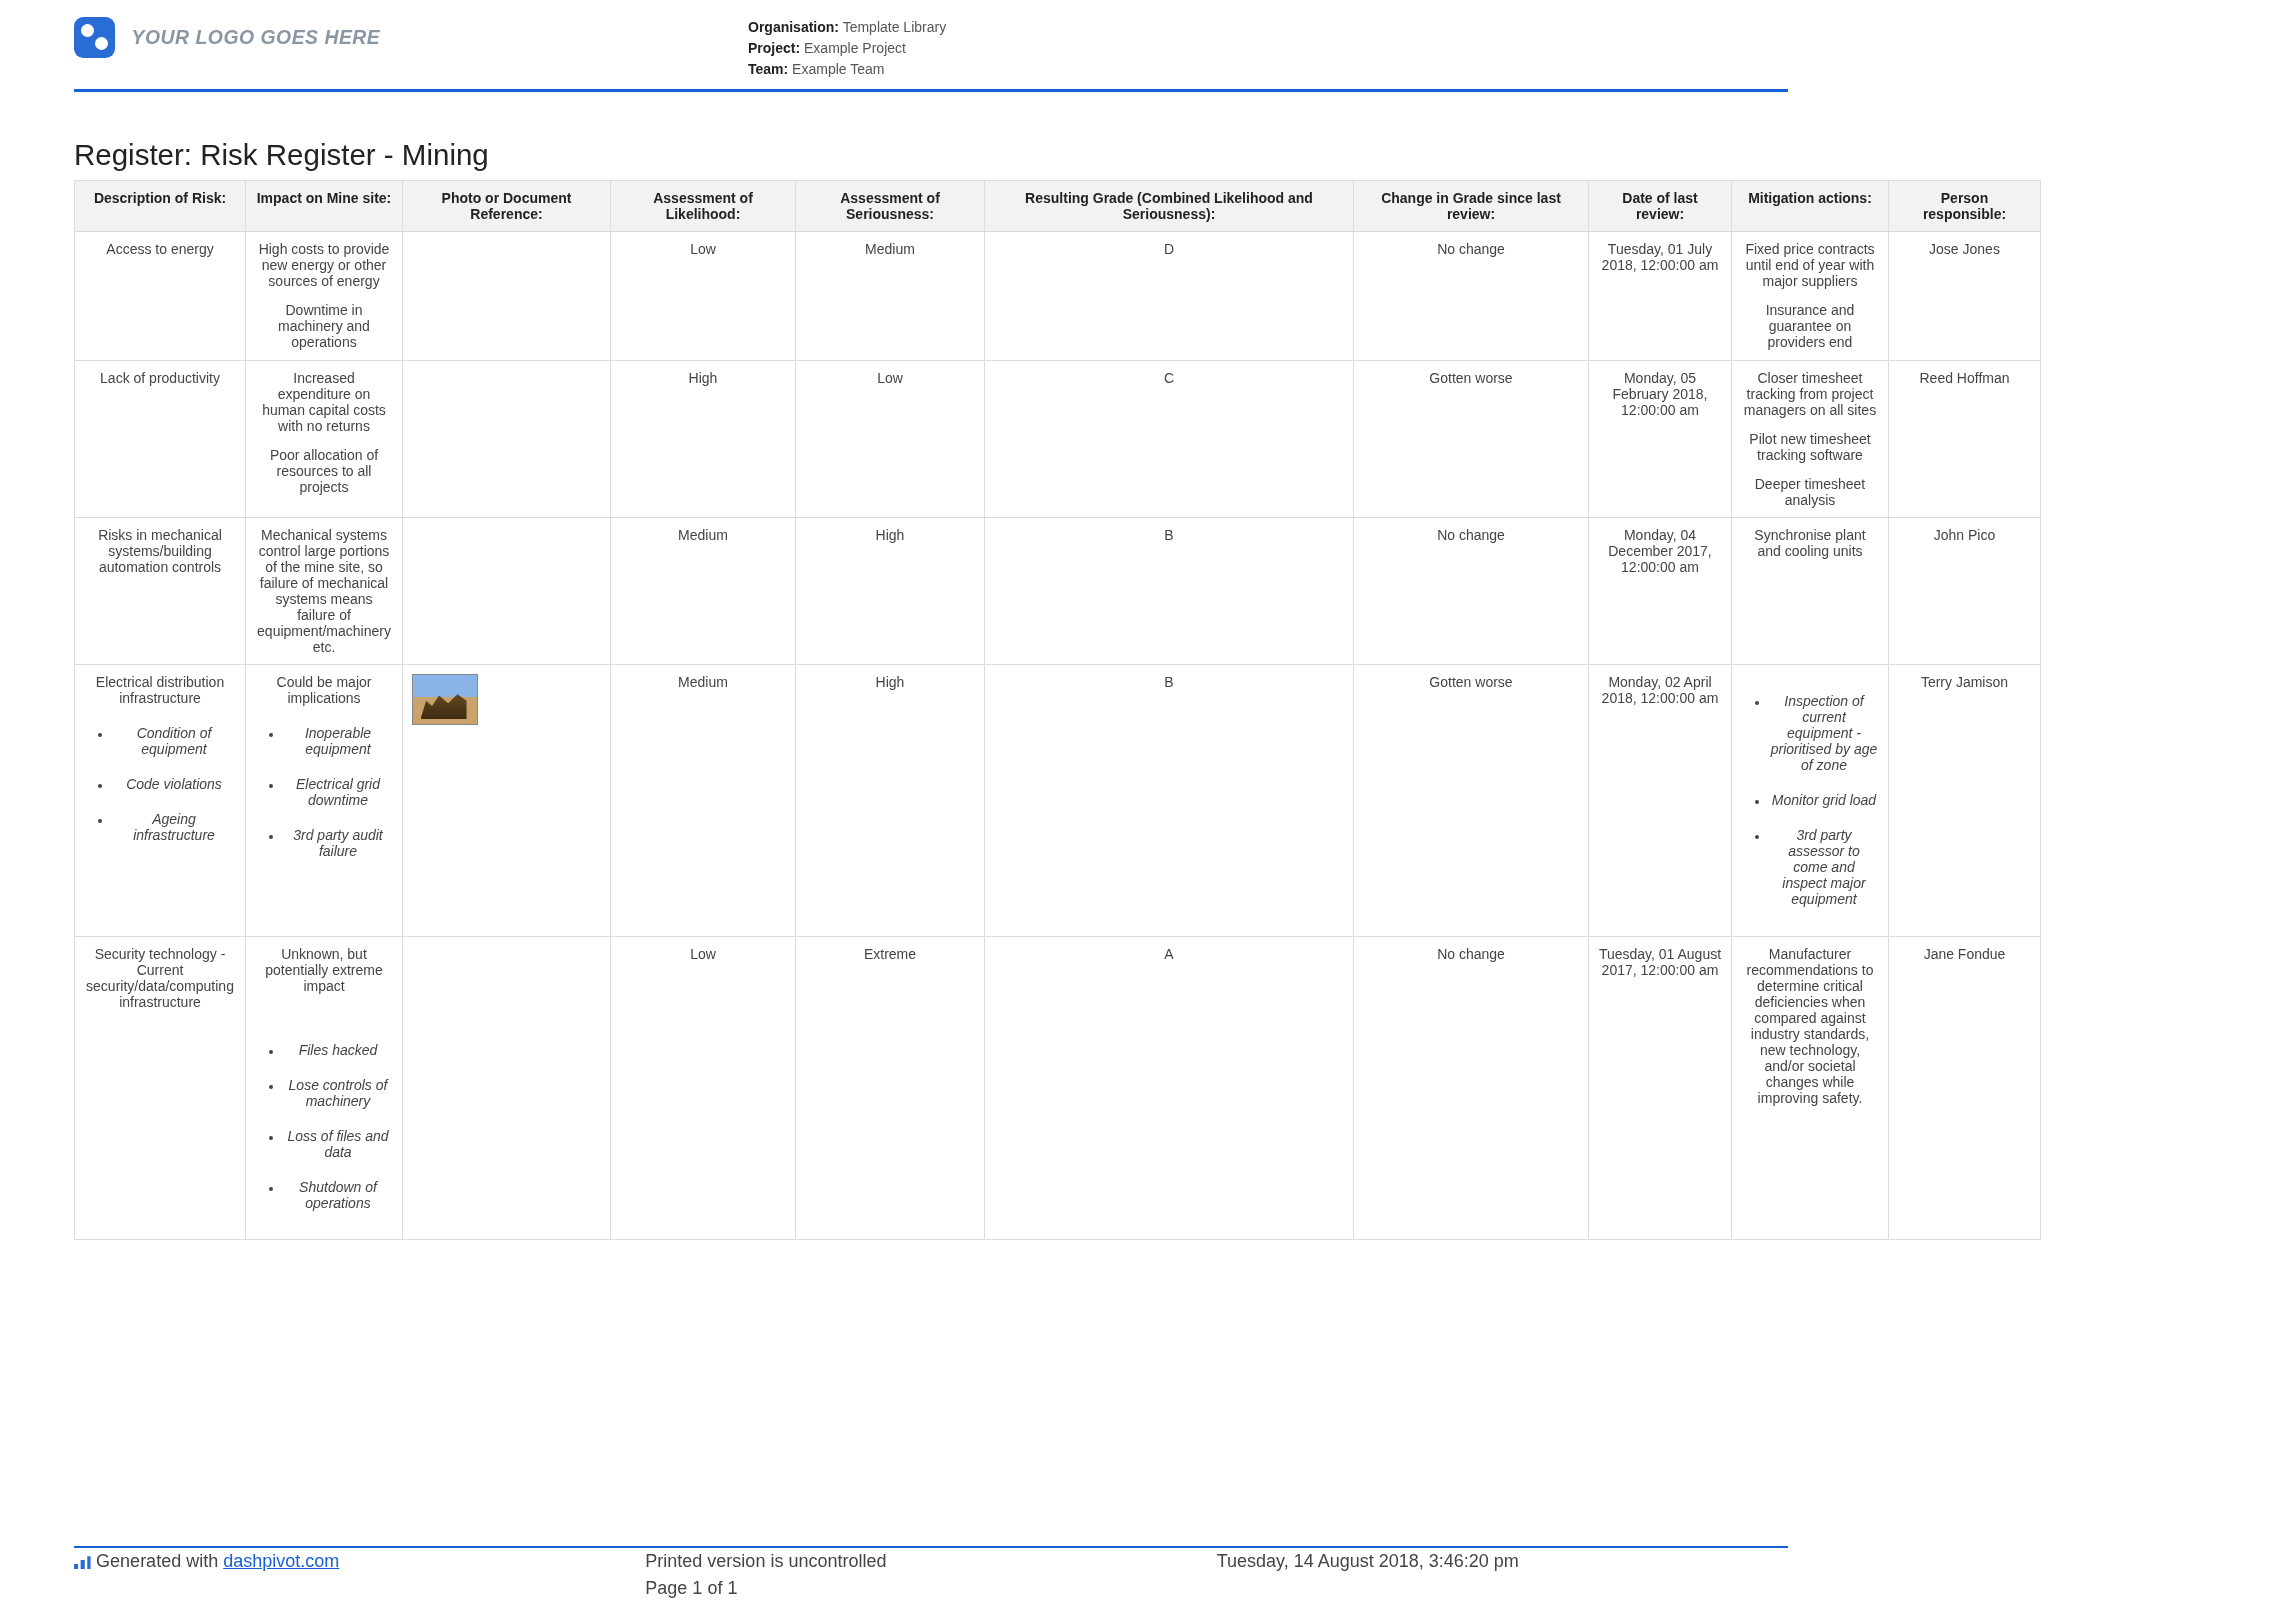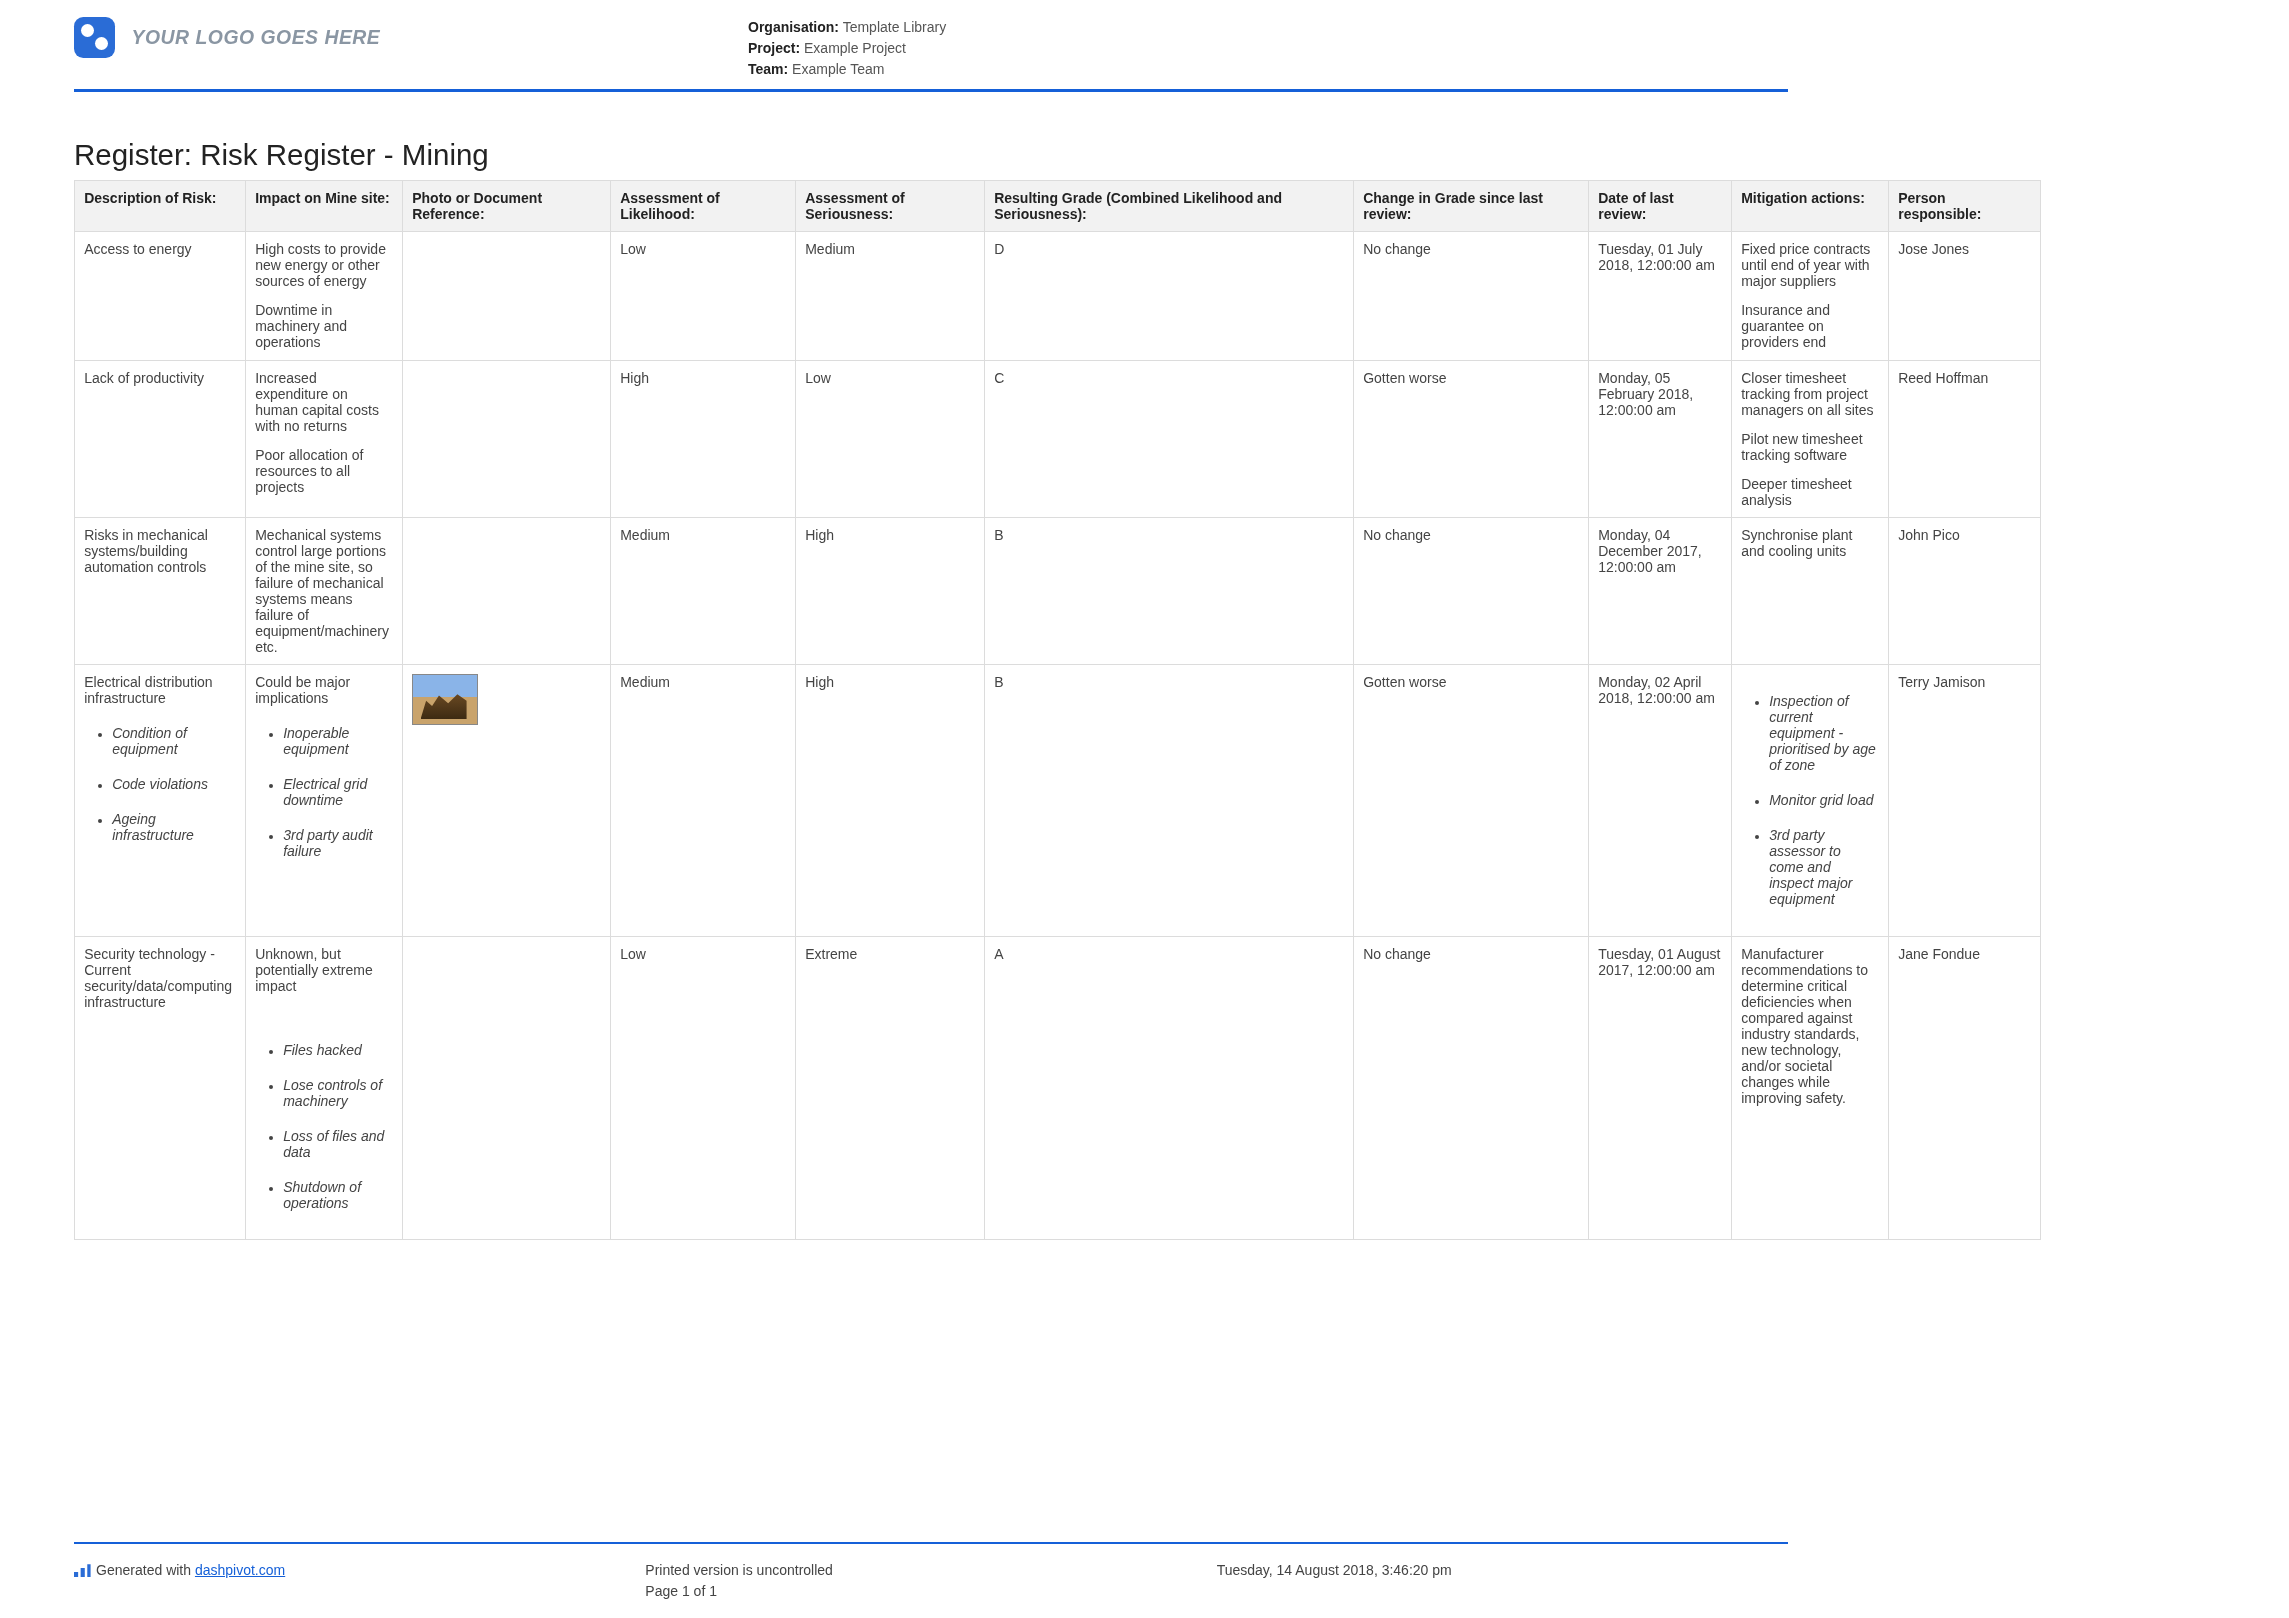--- a/index.html
+++ b/index.html
@@ -63,21 +63,21 @@
   .tbl {
     width: 100%;
     border-collapse: collapse;
     table-layout: fixed;
     font-size: 14px;
   }
   .tbl th, .tbl td {
     border: 0.9px solid #dcdcdc;
     padding: 9.2px 9.2px;
     vertical-align: top;
-    text-align: left;
+    text-align: center;
     color: #444;
   }
   .tbl th {
     background: #f2f2f2;
     font-weight: 700;
     color: #222;
     font-size: 14px;
   }
   .tbl td p { margin: 0 0 13px 0; }
   .tbl td p:last-child { margin-bottom: 0; }
@@ -96,23 +96,23 @@
     background: linear-gradient(#6b4a23, #3d2a12);
     clip-path: polygon(0% 100%, 12% 30%, 25% 50%, 40% 10%, 60% 40%, 80% 5%, 100% 30%, 100% 100%);
   }
 
   
   .ftr {
     position: absolute;
     left: 74px; right: 74px;
     bottom: 16.6px;
     border-top: 2.8px solid #1560d8;
-    padding-top: 16px;
+    padding-top: 0;
     display: flex;
-    font-size: 14px;
+    font-size: 18px;
     color: #444;
   }
   .ftr .col { flex:1; line-height:1.5; }
   .ftr .gen-ico {
     display:inline-block; width:16.6px; height:13px; vertical-align:-1.8px;
     margin-right:5.5px;
     background: linear-gradient(90deg,#2a6cd6 0 30%, transparent 30% 35%, #2a6cd6 35% 65%, transparent 65% 70%, #2a6cd6 70% 100%);
     clip-path: polygon(0 60%, 25% 60%, 25% 100%, 40% 100%, 40% 30%, 65% 30%, 65% 100%, 80% 100%, 80% 0, 100% 0, 100% 100%, 0 100%);
   }
   .ftr a { color:#1560d8; text-decoration: underline; }

